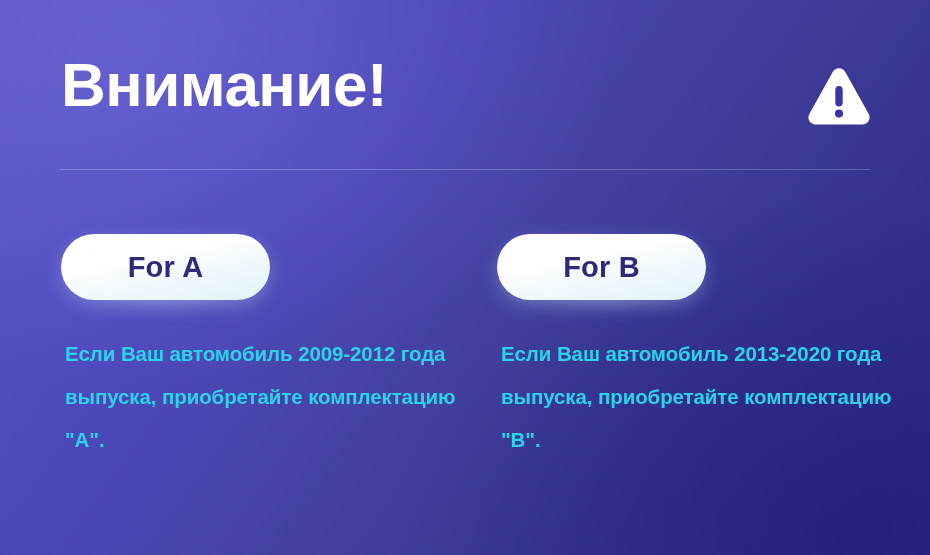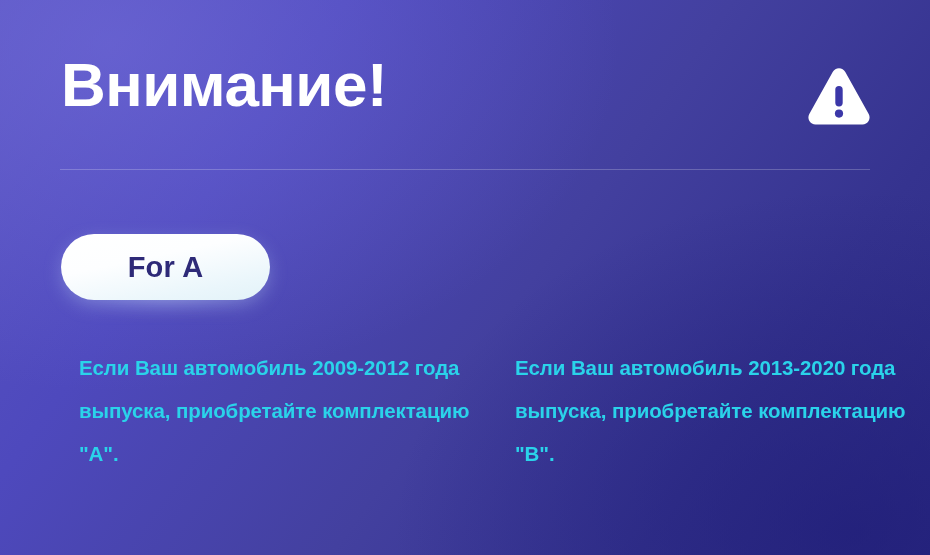--- a/index.html
+++ b/index.html
@@ -110,21 +110,21 @@
     font-family: "Liberation Sans", sans-serif;
     font-size: 29px;
     font-weight: 700;
     letter-spacing: 0.2px;
     cursor: pointer;
     box-shadow: 0 6px 18px rgba(190,210,250,0.30);
     margin-top: 12px;
   }
 
   .desc {
-    margin: 16px;
+    margin: 2px;
     padding: 0;
     position: absolute;
     left: 2px;
     top: 108px;
     width: 395px;
     color: #2ad3ea;
     font-size: 20.5px;
     font-weight: 700;
     line-height: 43px;
     letter-spacing: -0.1px;
@@ -153,17 +153,21 @@
 
     <div class="option col-a">
       <div class="pill-wrap">
         <div class="pill-glow"></div>
         <button class="pill">For A</button>
       </div>
       <p class="desc">Если Ваш автомобиль 2009-2012 года выпуска, приобретайте комплектацию "А".</p>
     </div>
 
     <div class="option col-b">
+      <div class="pill-wrap">
+        <div class="pill-glow"></div>
+        <button class="pill">For B</button>
+      </div>
       <p class="desc">Если Ваш автомобиль 2013-2020 года выпуска, приобретайте комплектацию "B".</p>
     </div>
 
   </div>
 </div>
 
 </body></html>

